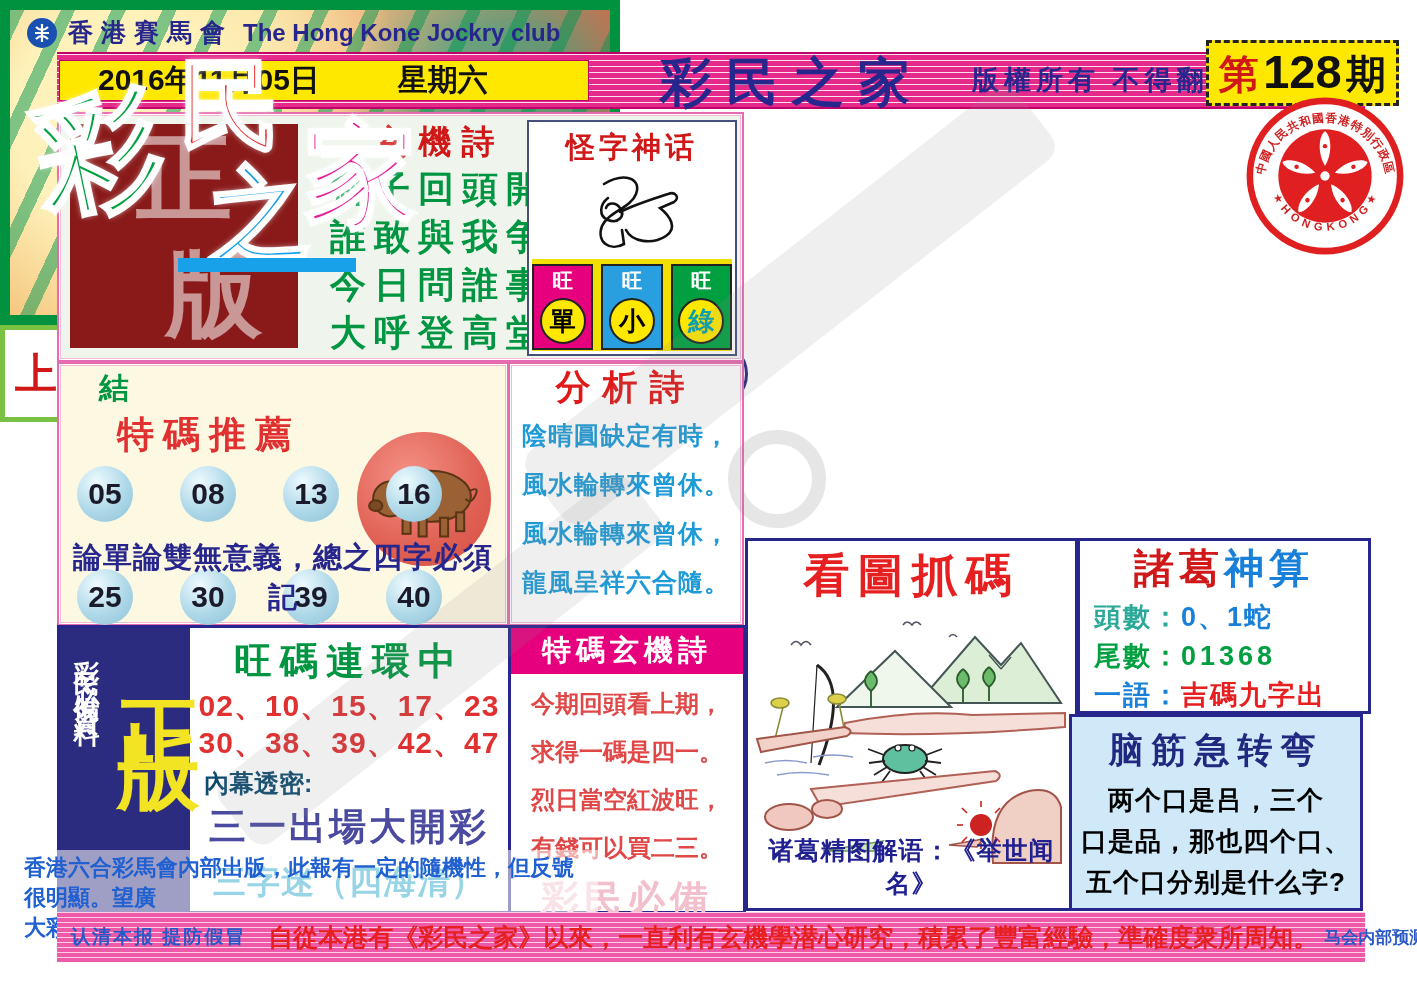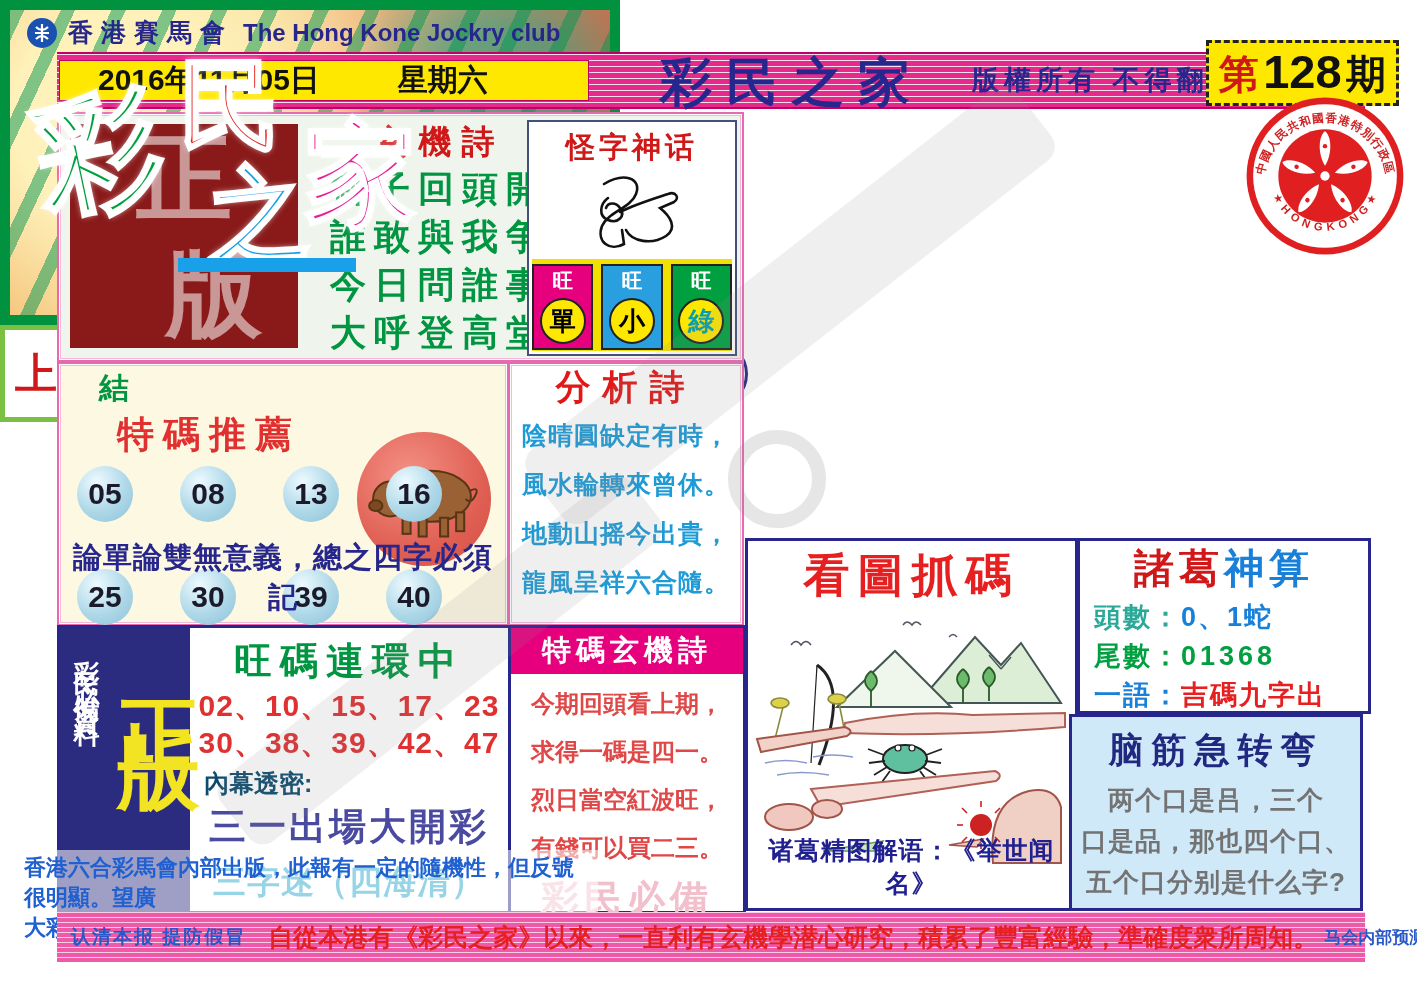--- a/index.html
+++ b/index.html
@@ -151,21 +151,21 @@
   .zg-t1{font-size:40px;font-weight:bold;color:#d01818;}
   .zg-t2{font-size:40px;font-weight:bold;color:#1880d8;}
   .zg-row{font-size:27px;font-weight:bold;text-align:left;margin:3px 0 0 14px;letter-spacing:2px;}
   .zg-head-l{color:#2aa898;} .zg-head-v{color:#1880d8;}
   .zg-tail-l{color:#00a040;} .zg-tail-v{color:#00a040;letter-spacing:4px;}
   .zg-ph-l{color:#1880d8;} .zg-ph-v{color:#e62020;}
 
   
   #boxH{left:1069px;top:714px;width:288px;height:191px;background:#cfe9f8;}
   .bt-title{font-size:35px;font-weight:bold;color:#202880;text-align:center;letter-spacing:8px;margin-top:10px;}
-  .bt-line{font-size:26px;font-weight:bold;color:#737373;text-align:center;line-height:41px;letter-spacing:1px;}
+  .bt-line{font-size:26px;font-weight:bold;color:#000000;text-align:center;line-height:41px;letter-spacing:1px;}
 
   
   #bottomBar{position:absolute;left:57px;top:912px;width:1308px;height:50px;
     background-color:#ef5aa8;
     background-image:repeating-linear-gradient(180deg,rgba(255,255,255,.7) 0 1.5px,transparent 1.5px 5px);
     display:flex;align-items:center;white-space:nowrap;}
   .bb-left{font-size:19px;font-weight:bold;color:#2858c8;margin-left:14px;letter-spacing:2px;}
   .bb-main{font-size:25px;font-weight:bold;color:#e62020;margin-left:22px;}
   .bb-right{font-size:17px;font-weight:bold;color:#2858c8;margin-left:6px;}
 
@@ -257,21 +257,21 @@
       <span class="ball">39</span>
       <span class="ball">40</span>
     </div>
     <div class="rec-foot">論單論雙無意義，總之四字必須記</div>
   </div>
 
   <div id="boxB2" class="pinkbox">
     <div class="ana-title">分析詩</div>
     <div class="ana-line">陰晴圓缺定有時，</div>
     <div class="ana-line">風水輪轉來曾休。</div>
-    <div class="ana-line">地動山摇今出貴，</div>
+    <div class="ana-line">風水輪轉來曾休，</div>
     <div class="ana-line">龍風呈祥六合隨。</div>
   </div>
 
   <div id="boxC1" class="navybox">
     <div class="side-navy">
       <div class="side-vert">彩民必備資料</div>
       <div class="side-big">正版</div>
     </div>
     <div class="chain">
       <div class="chain-title">旺碼連環中</div>

